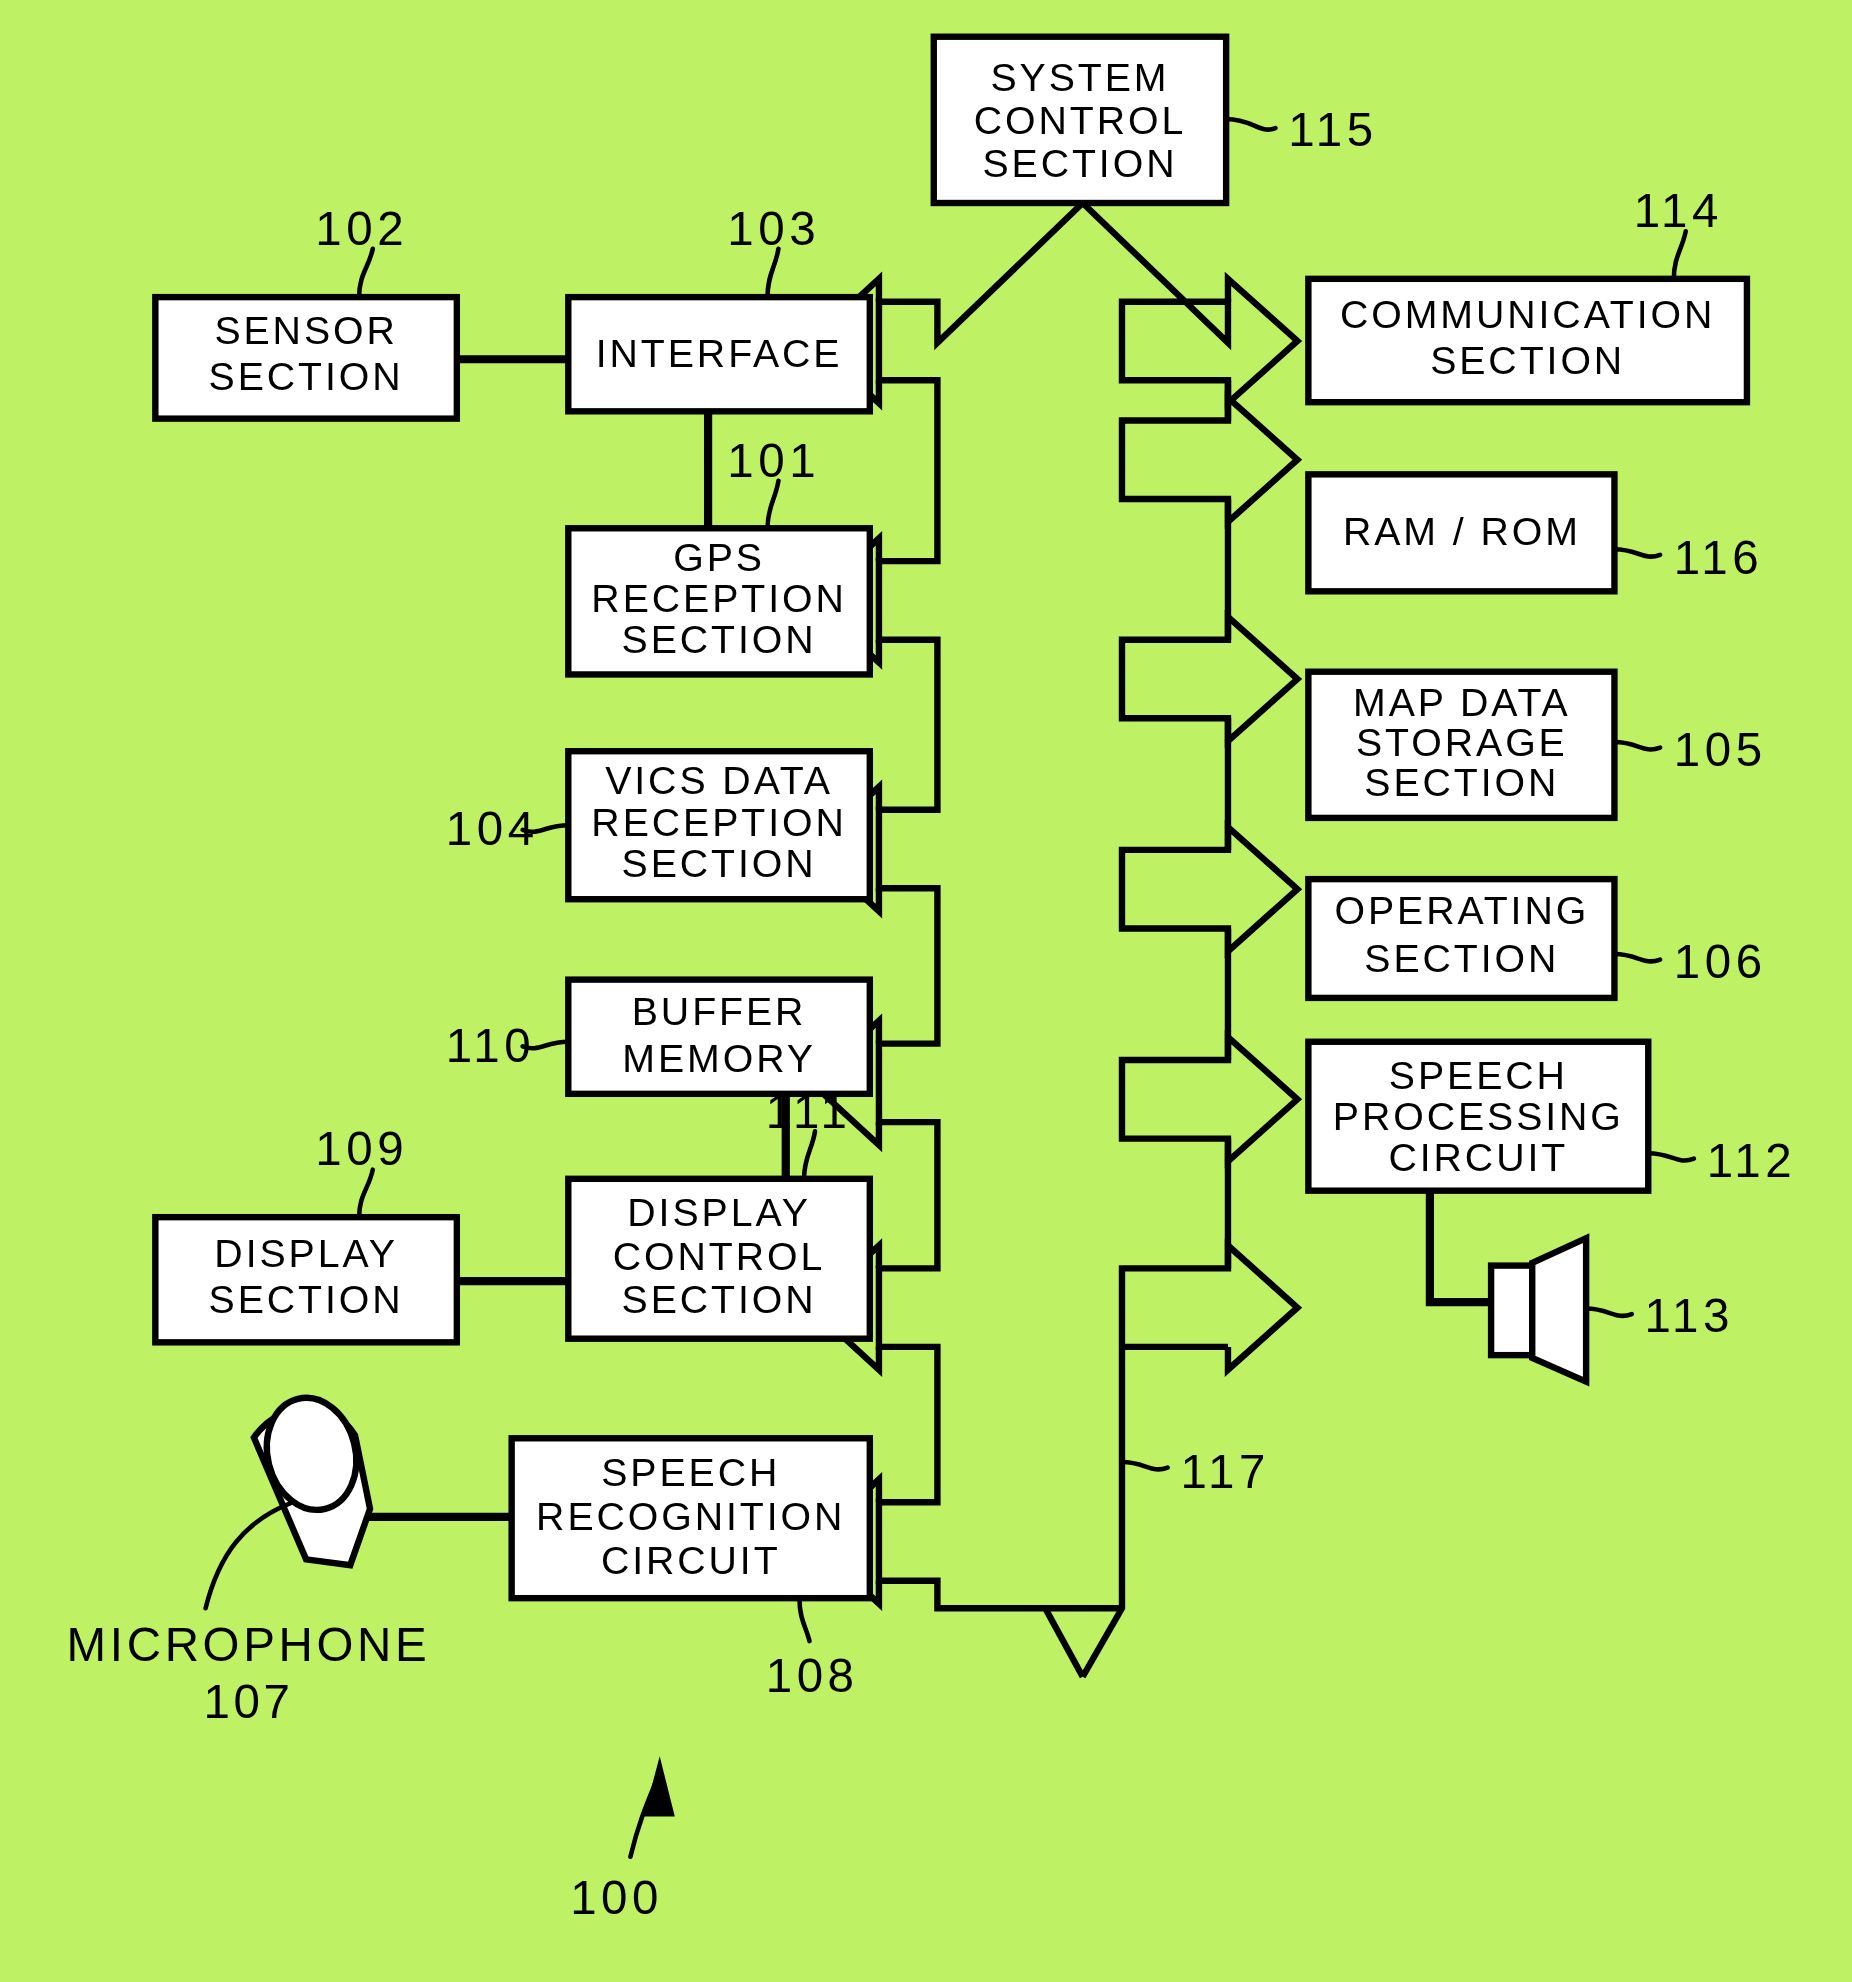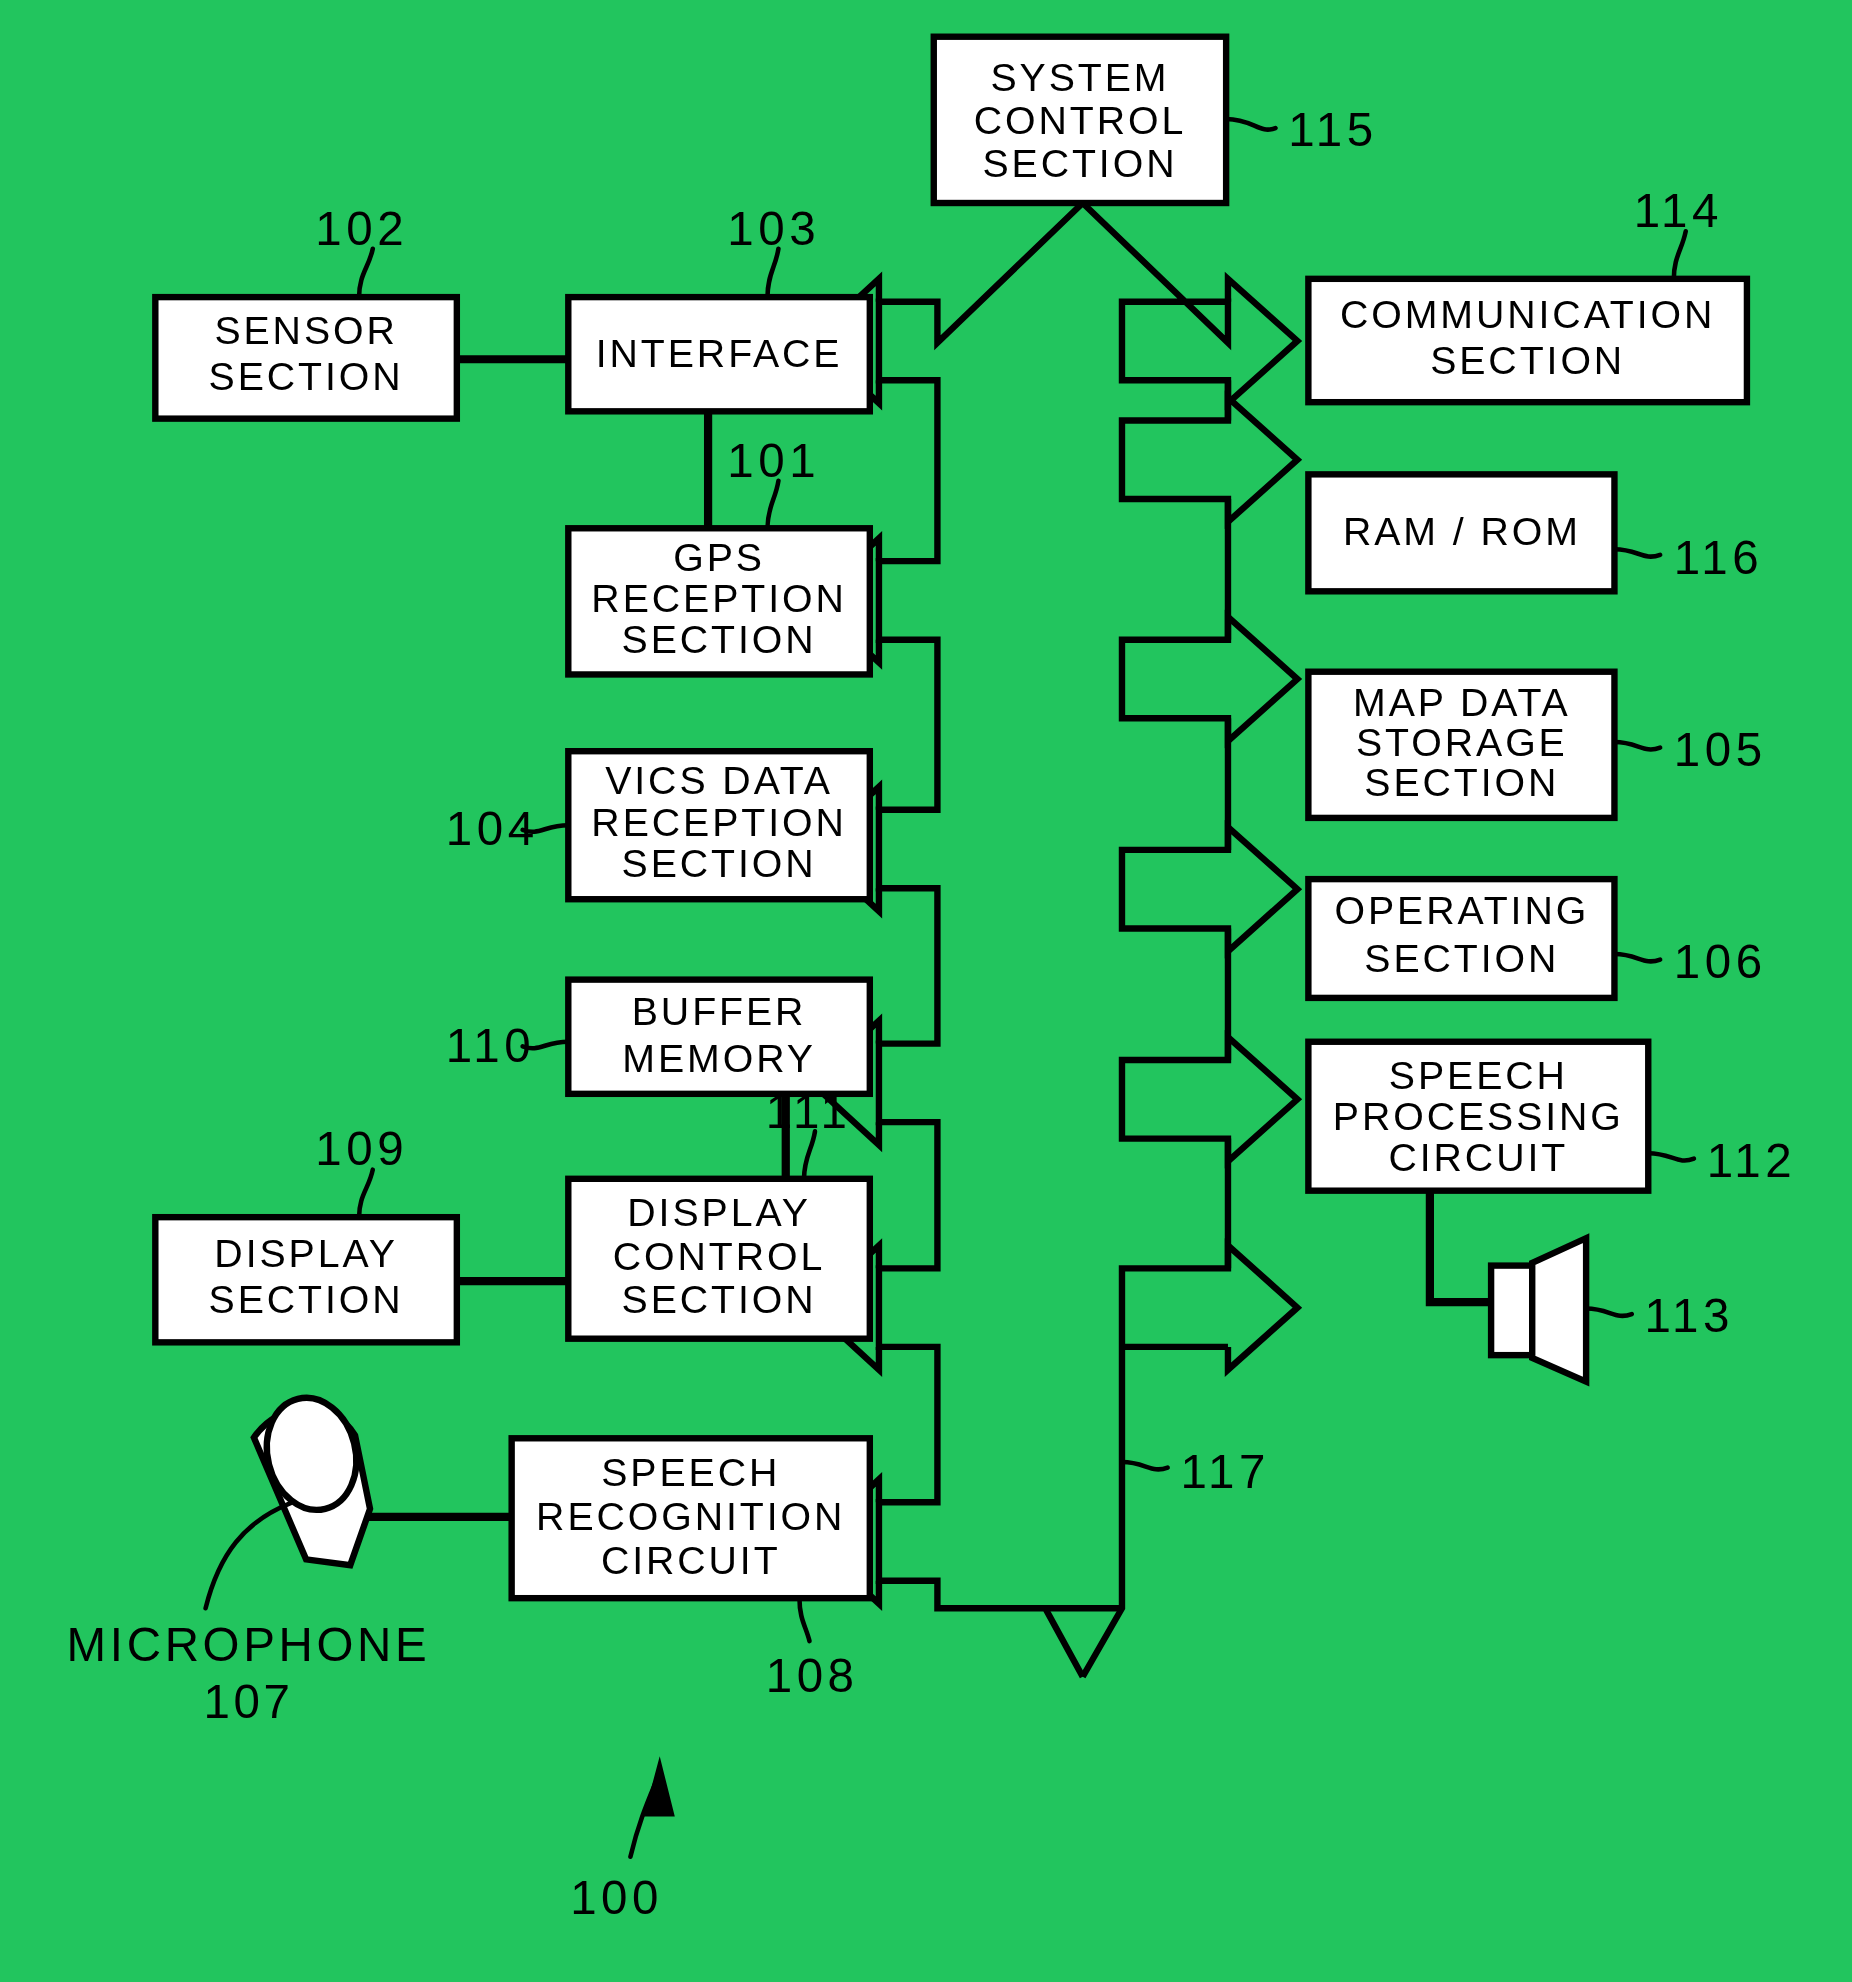--- a/index.html
+++ b/index.html
@@ -1,17 +1,17 @@
 <!DOCTYPE html>
 <html style="font-size:14.6px"><head>
 <meta charset="utf-8">
 <style>
   html,body{margin:0;padding:0;background:#ffffff;}
   body{width:1852px;height:1983px;font-family:"Liberation Sans",sans-serif;color:#000;}
-  #stage{position:relative;width:1852px;height:1983px;overflow:hidden;background:#22c55e;}
+  #stage{position:relative;width:1852px;height:1983px;overflow:hidden;background:#bef264;}
   svg#canvas{position:absolute;left:0;top:0;width:1852px;height:1983px;}
   .blk{fill:#ffffff;stroke:#000000;stroke-width:7;}
   .wire{stroke:#000000;stroke-width:9;fill:none;stroke-linecap:butt;}
   .bus{fill:none;stroke:#000000;stroke-width:7;stroke-linejoin:miter;}
   .leader{stroke:#000000;stroke-width:5;fill:none;stroke-linecap:round;}
   .boxtxt{font-family:"Liberation Sans",sans-serif;font-size:43px;letter-spacing:3.2px;text-anchor:middle;dominant-baseline:middle;fill:#000;}
   .numtxt{font-family:"Liberation Sans",sans-serif;font-size:52px;letter-spacing:5px;fill:#000;}
   .miclabel{font-family:"Liberation Sans",sans-serif;font-size:52px;letter-spacing:4px;fill:#000;text-anchor:middle;}
   .spk{fill:#ffffff;stroke:#000000;stroke-width:7;stroke-linejoin:miter;}
   .mic{fill:#ffffff;stroke:#000000;stroke-width:7;}

